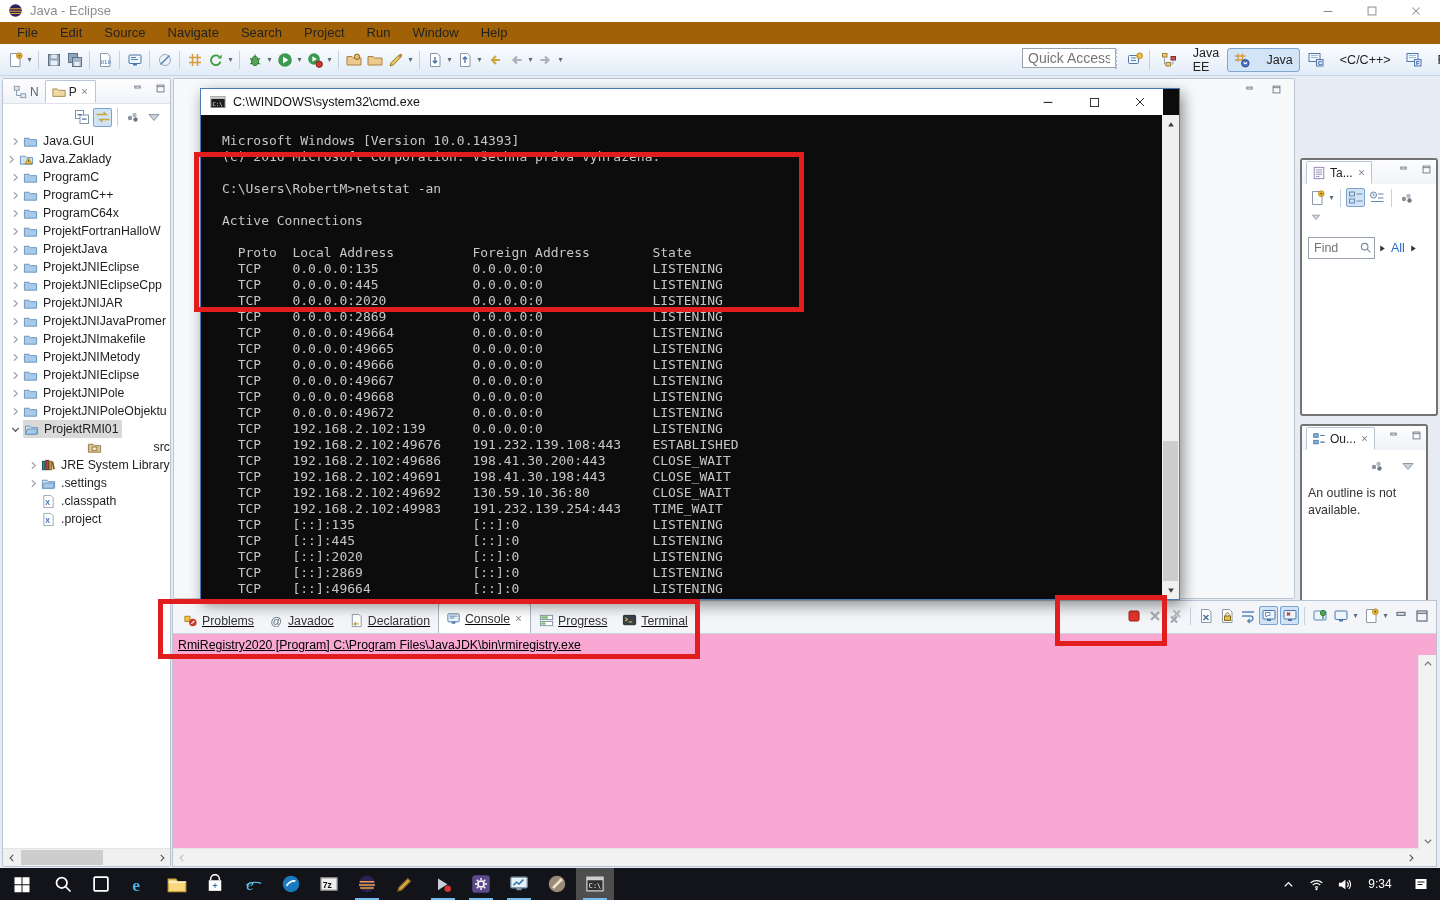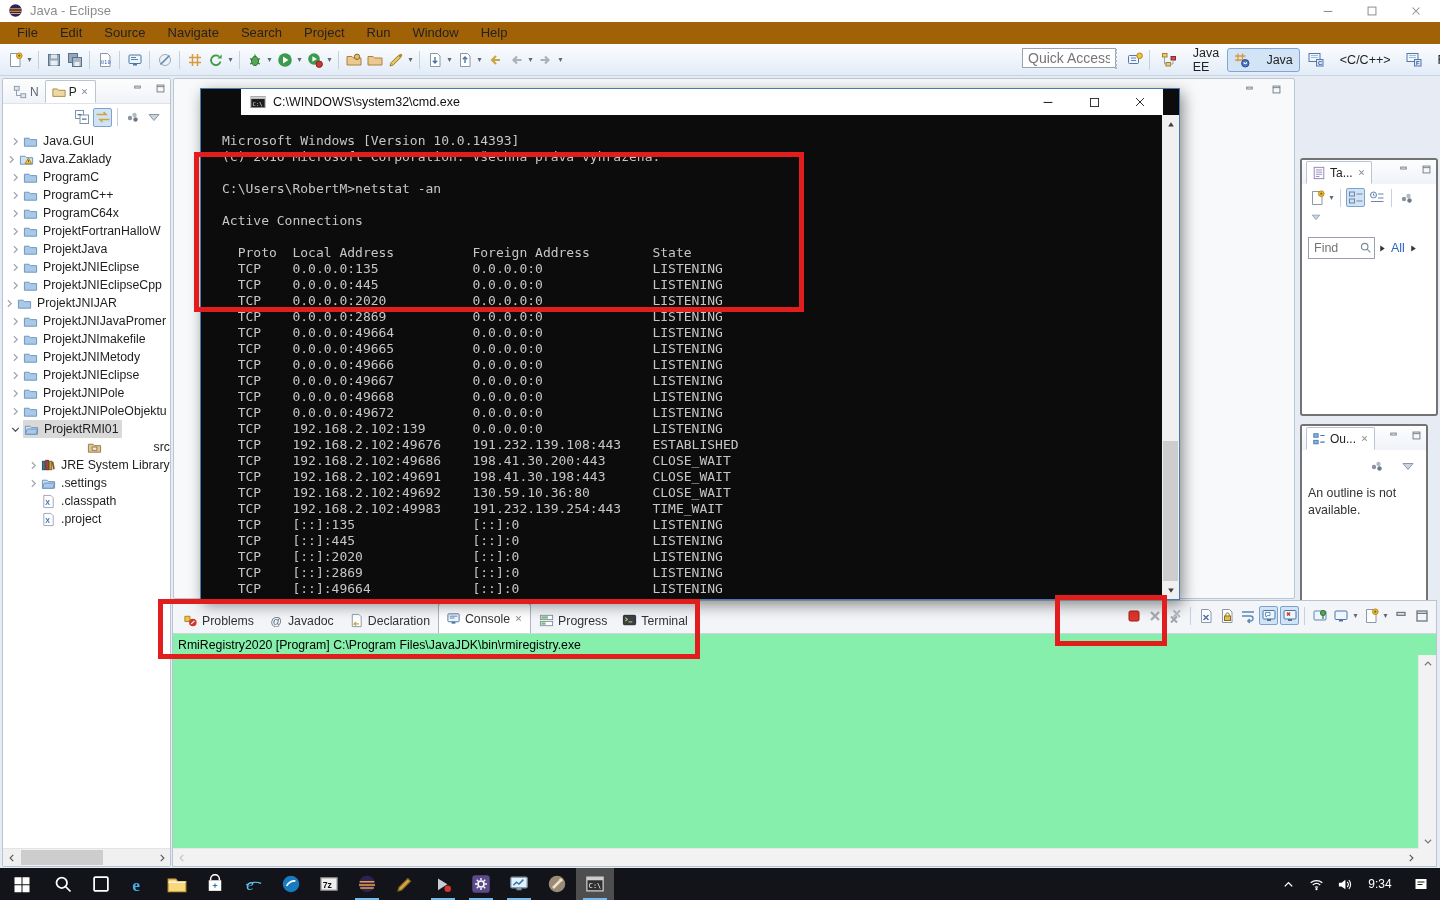--- a/index.html
+++ b/index.html
@@ -76,36 +76,36 @@
   .find-input{width:42px;height:20px;border:1px solid #98a2ae;font-size:12.5px;padding:0 18px 0 5px;
               color:#333;font-family:inherit;}
   .find-mag{position:absolute;right:3px;top:4px;}
   .all-label{color:#2a66c8;font-size:12.5px;padding:0 1px;}
   .ol-msg{padding:10px 6px;font-size:12.4px;color:#333;line-height:17px;}
   .ol-toolbar-row{display:flex;justify-content:flex-end;gap:10px;padding:6px 8px 0 0;}
 
   
   .cmd{position:absolute;left:200px;top:88px;width:980px;height:512px;background:#0c0c0c;
        border:1px solid #4a7ab5;box-sizing:border-box;box-shadow:3px 5px 14px rgba(0,0,0,.45);z-index:5;}
-  .cmd-tb{position:absolute;left:0;top:0;right:16px;height:26px;background:#fff;display:flex;align-items:center;margin-left:40px;}
+  .cmd-tb{position:absolute;left:0;top:0;right:16px;height:26px;background:#fff;display:flex;align-items:center;}
   .cmd-ic{margin:0 7px 0 9px;}
   .cmd-title{font-size:12.5px;color:#111;}
   .cmd-ctrls{position:absolute;right:0;top:0;height:26px;display:flex;}
   .cmdc{width:46px;height:26px;display:flex;align-items:center;justify-content:center;}
   .cmd-body{position:absolute;left:0;top:26px;right:0;bottom:0;background:#0c0c0c;overflow:hidden;}
   #cmd-pre{position:absolute;left:5px;top:2px;margin:16px;font-family:"DejaVu Sans Mono","Liberation Mono",monospace;
            font-size:13px;line-height:16px;color:#c6c6c6;}
   .cmd-scroll{position:absolute;right:0;top:0;width:17px;bottom:0;background:#f0f0f0;}
   .cs-up{position:absolute;top:1px;left:0;}
   .cs-down{position:absolute;bottom:1px;left:0;}
   .cs-thumb{position:absolute;left:1px;right:1px;bottom:18px;height:140px;background:#cdcdcd;}
 
   
-  .console-panel{position:absolute;left:172px;top:524px;right:3px;bottom:1px;background:#86efac;
-                 border:1px solid #b9c4d2;box-sizing:border-box;z-index:4;}
+  .console-panel{position:absolute;left:172px;top:524px;right:3px;bottom:1px;background:#f9a8d4;
+                 border:1px solid #b9c4d2;box-sizing:border-box;z-index:4;text-decoration:underline;}
   .ctabbar{height:32px;border-bottom:1px solid #cdd5de;background:#f3f5f8;display:flex;
            align-items:flex-end;padding-left:3px;position:relative;}
   .ctab{display:flex;align-items:center;gap:4px;padding:0 7px;font-size:12.3px;color:#333;height:25px;
         margin-right:1px;}
   .ctab.active{background:#fff;border:1px solid #a9b5c2;border-bottom:0;border-radius:3px 3px 0 0;height:29px;}
   #con-toolbar{position:absolute;right:4px;top:5px;display:flex;align-items:center;}
   .cstatus{height:22px;line-height:22px;font-size:12.3px;color:#000;padding-left:5px;}
   .con-vscroll{position:absolute;right:0;top:54px;width:17px;bottom:17px;background:#f2f2f2;border-left:1px solid #e6e6e6;}
   .con-hscroll{position:absolute;left:0;bottom:0;right:17px;height:17px;background:#f2f2f2;border-top:1px solid #e6e6e6;}
   .con-corner{position:absolute;right:0;bottom:0;width:17px;height:17px;background:#f2f2f2;}
@@ -560,21 +560,21 @@
                 <path d="M6 4l4.2 4L6 12" fill="none" stroke="#a0a6ad" stroke-width="1.5"></path>
               </svg>
             </span>
             <span class="ticn">
               <svg viewBox="0 0 16 16" width="15" height="15" aria-hidden="true">
                 <path d="M1.5 4.5h5L8 6h6.5v7h-13z" fill="#a9c9e8" stroke="#6a92ba"></path>
               </svg>
             </span>
             <span class="tlbl">ProjektJNIEclipseCpp</span>
           </div>
-          <div class="trow" style="">
+          <div class="trow" style="padding-left: 6px;">
             <span class="tw">
               <svg viewBox="0 0 16 16" width="13" height="13" aria-hidden="true">
                 <path d="M6 4l4.2 4L6 12" fill="none" stroke="#a0a6ad" stroke-width="1.5"></path>
               </svg>
             </span>
             <span class="ticn">
               <svg viewBox="0 0 16 16" width="15" height="15" aria-hidden="true">
                 <path d="M1.5 4.5h5L8 6h6.5v7h-13z" fill="#a9c9e8" stroke="#6a92ba"></path>
               </svg>
             </span>

